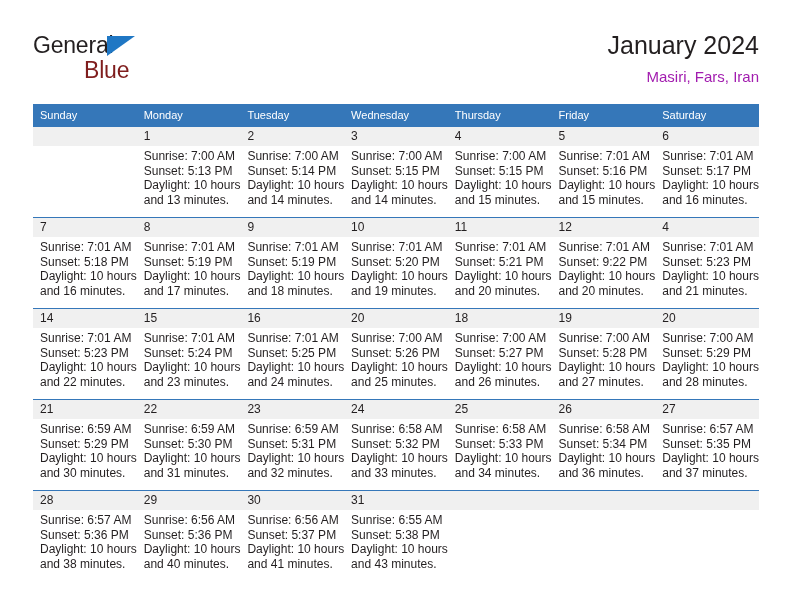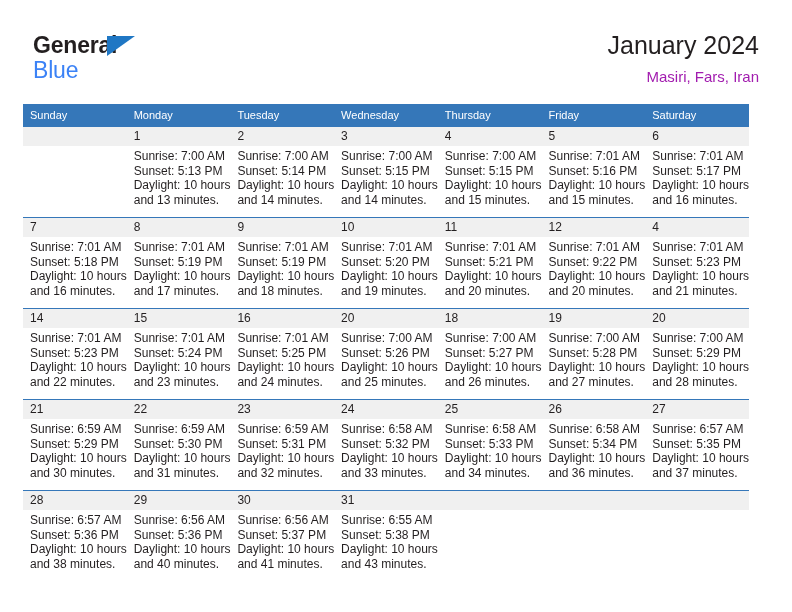--- a/index.html
+++ b/index.html
@@ -37,36 +37,36 @@
     height: 60px;
     line-height: 1;
   }
   .logo-row1 {
     position: relative;
     display: block;
     font-size: 23px;
     color: #231f20;
     letter-spacing: -0.2px;
     height: 24px;
-    font-weight: bold;
   }
   .logo-tri {
     position: absolute;
     left: 74px;
     top: 2px;
     width: 0;
     height: 0;
     border-left: 28px solid #1f77c4;
     border-bottom: 20px solid transparent;
   }
   .logo-row2 {
     display: block;
     font-size: 23px;
-    color: #3b82f6;
+    color: #7f1d1d;
     margin-top: 1px;
+    margin-left: 51px;
     letter-spacing: -0.2px;
   }
   .title-block {
     position: absolute;
     right: 0;
     top: 0;
     text-align: right;
   }
   .cal-title {
     font-size: 25px;
@@ -78,21 +78,21 @@
     font-size: 15px;
     color: #a21caf;
     line-height: 22px;
     margin-top: 4px;
     white-space: nowrap;
   }
 
   
   .calendar {
     position: absolute;
-    left: 23px;
+    left: 33px;
     top: 104px;
     width: 726px;
     border-collapse: collapse;
     table-layout: fixed;
   }
   .calendar th {
     background: #3577b9;
     color: #ffffff;
     font-size: 11px;
     font-weight: normal;

